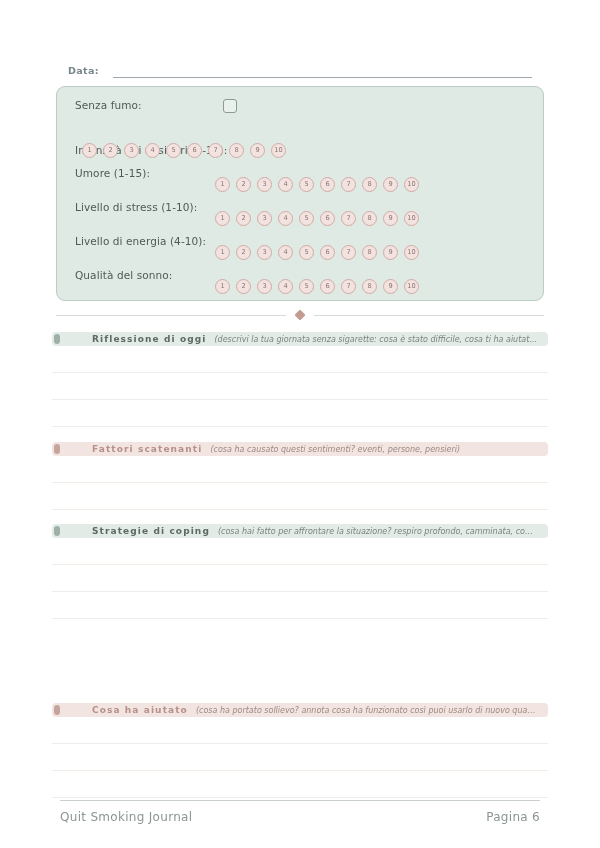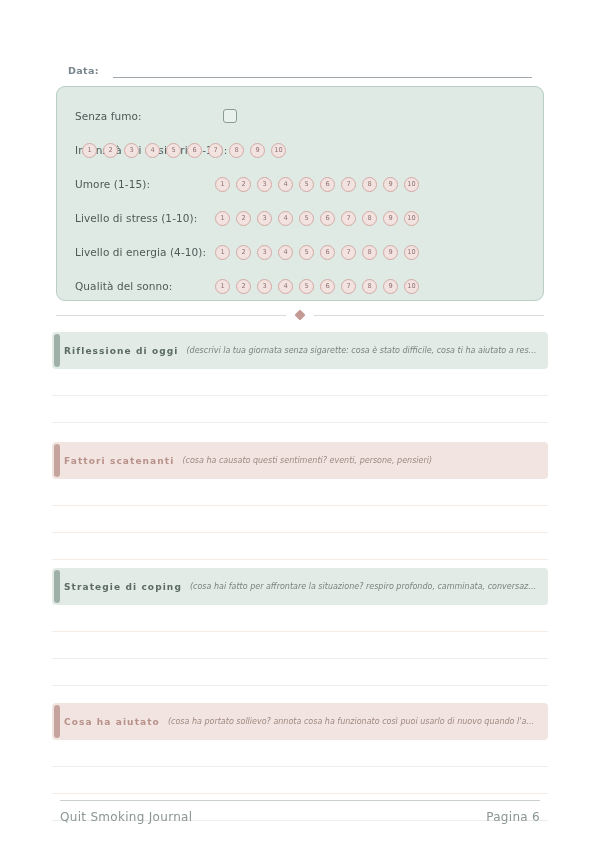--- a/index.html
+++ b/index.html
@@ -57,21 +57,20 @@
     width: 488px;
     height: 215px;
     box-sizing: border-box;
     background: #dfeae4;
     border: 1px solid #b9cdc3;
     border-radius: 9px;
     padding: 12px 18px 10px 18px;
   }
   .metric-row {
     display: flex;
-    align-items: center;
     height: 34px;
     position: relative;
   }
   .metric-label {
     font-size: 10.5px;
     color: #4d5a57;
     white-space: nowrap;
     letter-spacing: 0.1px;
   }
   .metric-label.fixed-w {
@@ -142,27 +141,27 @@
     border-radius: 1.5px;
   }
 
   
   .section {
     position: absolute;
     left: 52px;
     width: 496px;
   }
   .section-header {
-    height: 37px;
+    height: 14px;
     border-radius: 4px;
     display: flex;
     align-items: center;
     overflow: hidden;
     position: relative;
-    padding-left: 0;
+    padding-left: 28px;
   }
   .accent {
     position: absolute;
     left: 2px;
     top: 2px;
     bottom: 2px;
     width: 6px;
     border-radius: 3px;
   }
   .section-title {
@@ -345,21 +344,21 @@
       <span class="section-title">Fattori scatenanti</span>
       <span class="section-hint">(cosa ha causato questi sentimenti? eventi, persone, pensieri)</span>
     </div>
     <div class="lines">
       <div class="wline tint-rose"></div>
       <div class="wline tint-rose"></div>
       <div class="wline tint-rose"></div>
     </div>
   </div>
 
-  <div class="section theme-green" style="top:568px;">
+  <div class="section theme-green" style="top:524px;">
     <div class="section-header">
       <span class="accent"></span>
       <span class="section-title">Strategie di coping</span>
       <span class="section-hint">(cosa hai fatto per affrontare la situazione? respiro profondo, camminata, conversazione)</span>
     </div>
     <div class="lines">
       <div class="wline tint-rose"></div>
       <div class="wline"></div>
       <div class="wline"></div>
     </div>

